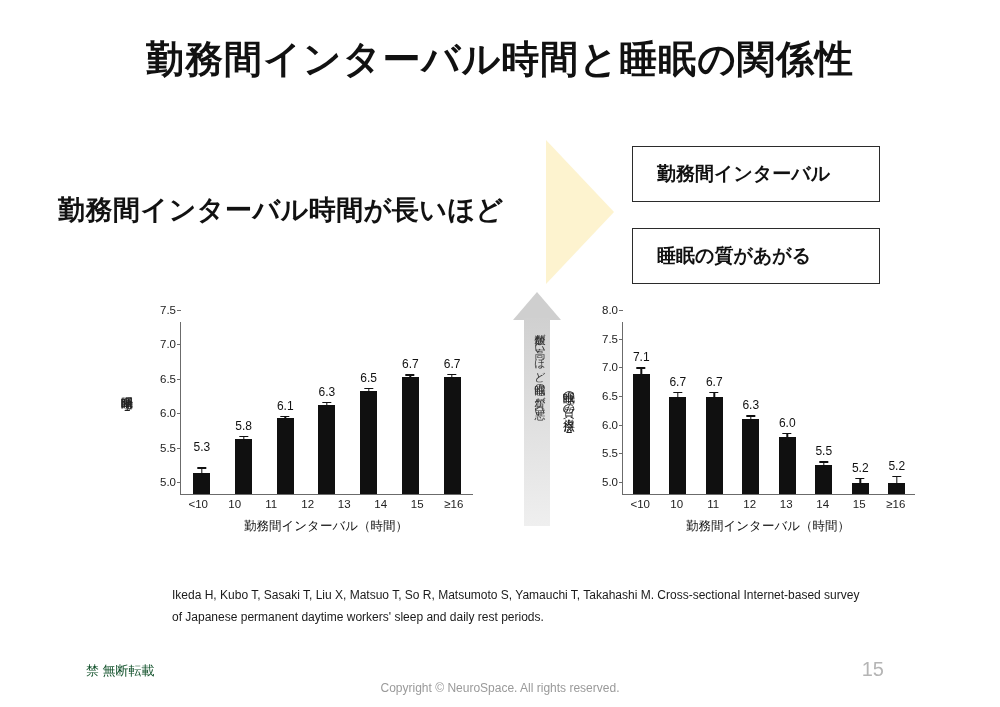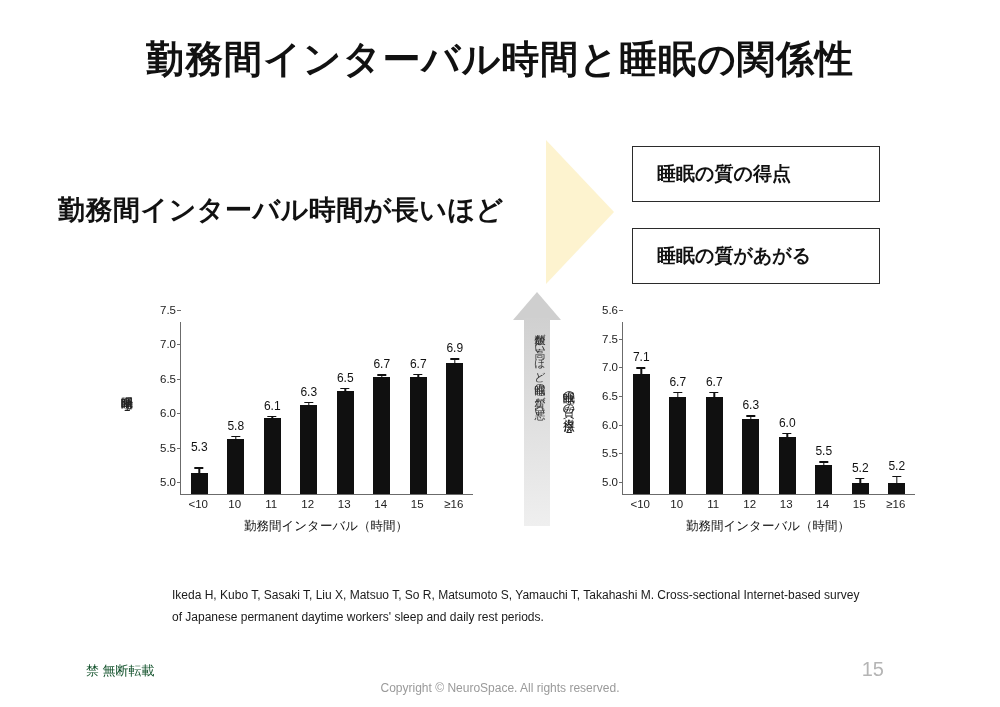--- a/index.html
+++ b/index.html
@@ -267,21 +267,21 @@
 
 <div class="slide">
 
   <div class="title">勤務間インターバル時間と睡眠の関係性</div>
 
   <div class="lead">勤務間インターバル時間が長いほど</div>
 
   <div class="tri"></div>
 
   <div class="callout callout-1">
-    <span>睡眠の質の得点</span>
+    <span>勤務間インターバル</span>
   </div>
   <div class="callout callout-2">
     <span>睡眠の質があがる</span>
   </div>
 
   <div class="grey-arrow-head"></div>
   <div class="grey-arrow-shaft"></div>
   <div class="grey-arrow-label">数値が高いほど睡眠の質が悪い</div>
 
   <div class="chart" id="chart-left">
@@ -322,25 +322,20 @@
         </div>
         <div class="barcol">
           <span class="vlabel" style="bottom: 69.6%; margin-bottom: 3px;">6.7</span>
           <span class="err" style="bottom: 66.4%; height: 3.2%;"></span>
           <div class="bar" style="height: 68%;"></div>
         </div>
         <div class="barcol">
           <span class="vlabel" style="bottom: 70%; margin-bottom: 3px;">6.7</span>
           <span class="err" style="bottom: 66%; height: 4%;"></span>
           <div class="bar" style="height: 68%;"></div>
-        </div>
-        <div class="barcol">
-          <span class="vlabel" style="bottom: 78.8%; margin-bottom: 3px;">6.9</span>
-          <span class="err" style="bottom: 73.2%; height: 5.6%;"></span>
-          <div class="bar" style="height: 76%;"></div>
         </div>
       </div>
     </div>
     <div class="xlabels">
       <span>&lt;10</span>
       <span>10</span>
       <span>11</span>
       <span>12</span>
       <span>13</span>
       <span>14</span>
@@ -352,21 +347,21 @@
 
   <div class="chart" id="chart-right">
     <div class="axis-title-y">睡眠の質の得点※2</div>
     <div class="plot">
       <div class="ytick" style="bottom:0%">5.0</div>
       <div class="ytick" style="bottom:16.67%">5.5</div>
       <div class="ytick" style="bottom:33.33%">6.0</div>
       <div class="ytick" style="bottom:50%">6.5</div>
       <div class="ytick" style="bottom:66.67%">7.0</div>
       <div class="ytick" style="bottom:83.33%">7.5</div>
-      <div class="ytick" style="bottom:100%">5.6</div>
+      <div class="ytick" style="bottom:100%">8.0</div>
 
       <div class="bars">
         <div class="barcol">
           <span class="vlabel" style="bottom: 73.6667%; margin-bottom: 3px;">7.1</span>
           <span class="err" style="bottom: 66.3333%; height: 7.33333%;"></span>
           <div class="bar" style="height: 70%;"></div>
         </div>
         <div class="barcol">
           <span class="vlabel" style="bottom: 59.3333%; margin-bottom: 3px;">6.7</span>
           <span class="err" style="bottom: 54%; height: 5.33333%;"></span>

